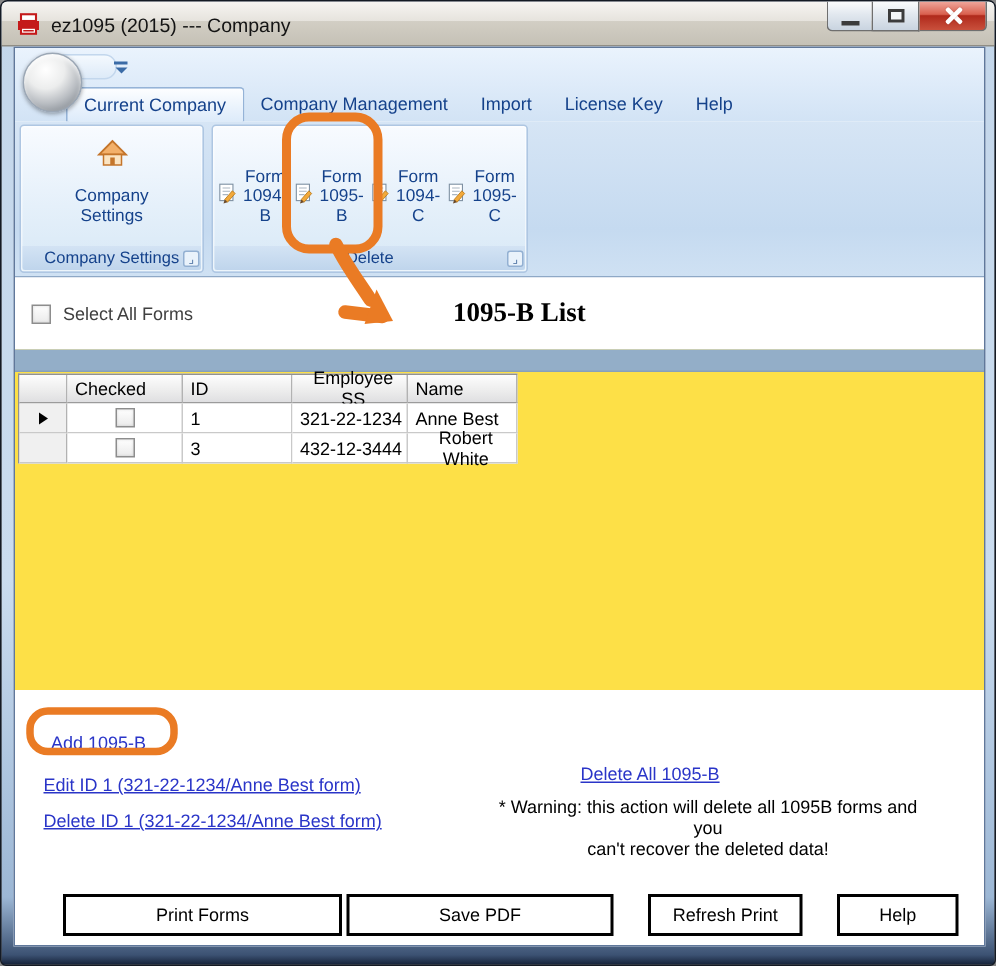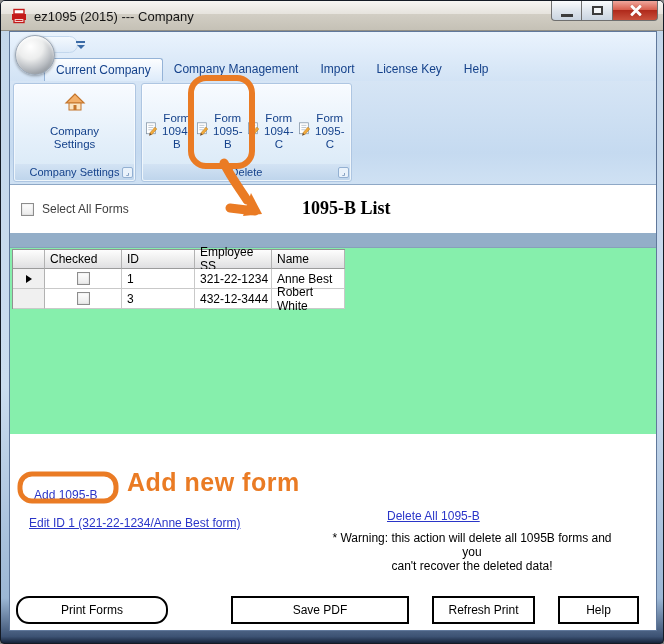--- a/index.html
+++ b/index.html
@@ -68,21 +68,21 @@
 
   
   .white-band { position:absolute; left:0; top:153px; width:100%; height:48px; background:#fff; }
   .select-all { position:absolute; left:11px; top:17px; display:flex; align-items:center; }
   .checkbox { width:13px; height:13px; border:1px solid #8d8d8d; background:linear-gradient(#fefefe,#ebebeb);
               box-shadow:inset 0 0 2px #00000022; }
   .select-all .lbl { margin-left:8px; font-size:12px; color:#404040; }
   .list-title { position:absolute; left:292px; top:13px; font-family:"Liberation Serif", serif; font-weight:bold; font-size:18px; color:#000; }
 
   
-  .gray-panel { position:absolute; left:0; top:201px; width:100%; height:201px; background:#86efac; }
+  .gray-panel { position:absolute; left:0; top:201px; width:100%; height:227px; background:#fde047;text-align:center; }
   .panel-strip { position:absolute; left:0; top:0; width:100%; height:15px; background:#93aec8; border-bottom:1px solid #87a0b9; }
   .grid { position:absolute; left:2px; top:16px; border-left:1px solid #919191; border-top:1px solid #919191; background:#fff; }
   .grow { display:flex; }
   .cell { border-right:1px solid #c9c9c9; border-bottom:1px solid #c9c9c9; font-size:12px; color:#000;
           display:flex; align-items:center; height:20px; background:#fff; }
   .grow.hdr .cell { height:19px; background:linear-gradient(#fdfdfd,#ececec 60%,#dfdfe1);
                     border-right:1px solid #b2b2b2; border-bottom:1px solid #9b9b9b; }
   .cell.rowhdr { background:#f0f0f0; border-right:1px solid #b2b2b2; justify-content:center; }
   .c0{width:32px;} .c1{width:77px;} .c2{width:73px;} .c3{width:77px;} .c4{width:73px;}
   .cell.txt { padding-left:5px; }
@@ -92,21 +92,21 @@
   
   .bottom-panel { position:absolute; left:0; top:443px; width:100%; height:155px; background:#fff; }
   .link { position:absolute; font-size:12px; color:#2a35c8; text-decoration:underline; cursor:pointer; white-space:nowrap; }
   .lnk-add { left:24px; top:13px; }
   .lnk-edit { left:19px; top:41px; }
   .lnk-del { left:19px; top:65px; }
   .lnk-delall { left:377px; top:34px; }
   .warning { position:absolute; left:318px; top:56px; width:288px; text-align:center; font-size:12px; color:#000; line-height:14px; }
   .fbtn { position:absolute; top:121px; height:28px; background:#fff; border:2px solid #000; font-size:12px; color:#000;
           display:flex; align-items:center; justify-content:center; cursor:pointer; }
-  .fbtn.print { left:6px; width:152px;border-radius:13px; } .fbtn.save { left:221px; width:178px; }
+  .fbtn.print { left:32px; width:186px; } .fbtn.save { left:221px; width:178px; }
   .fbtn.refresh { left:422px; width:103px; } .fbtn.help { left:548px; width:81px; }
 
   
   .anno-svg { position:absolute; left:0; top:0; width:664px; height:644px; pointer-events:none; z-index:40; }
   .anno-stroke { stroke:var(--accent); fill:none; }
   .anno-fill { fill:var(--accent); }
   .add-new-form { position:absolute; left:126px; top:467px; font-size:25px; font-weight:bold; color:var(--accent);
                   z-index:41; letter-spacing:.5px; }
 </style>
 </head>
@@ -256,34 +256,34 @@
           <div class="cell c2 txt">3</div>
           <div class="cell c3 txt">432-12-3444</div>
           <div class="cell c4 txt">Robert White</div>
         </div>
       </div>
     </div>
 
     <div class="bottom-panel">
       <a class="link lnk-add">Add 1095-B</a>
       <a class="link lnk-edit">Edit ID 1 (321-22-1234/Anne Best form)</a>
+      <a class="link lnk-del">Delete ID 1 (321-22-1234/Anne Best form)</a>
       <a class="link lnk-delall">Delete All 1095-B</a>
       <div class="warning">
         <span>* Warning: this action will delete all 1095B forms and you</span><br>
         <span>can't recover the deleted data!</span>
       </div>
       <div class="fbtn print">Print Forms</div>
       <div class="fbtn save">Save PDF</div>
       <div class="fbtn refresh">Refresh Print</div>
       <div class="fbtn help">Help</div>
     </div>
   </div>
 
   <svg class="anno-svg">
     <rect class="anno-stroke" x="190" y="77" width="61" height="88" rx="15" stroke-width="6"></rect>
     <path class="anno-stroke" d="M223 162 C229 175 239 188 246 199" stroke-width="9" stroke-linecap="round"></path>
     <path class="anno-stroke" d="M229 207 L254 210" stroke-width="9" stroke-linecap="round"></path>
     <polygon class="anno-fill" points="261,213 242,215 250,192"></polygon>
     <rect class="anno-stroke" x="19" y="473" width="96" height="27" rx="12" stroke-width="5"></rect>
   </svg>
-  <div class="add-new-form">Add new form</div>
 
 </div>
 
 </body></html>

